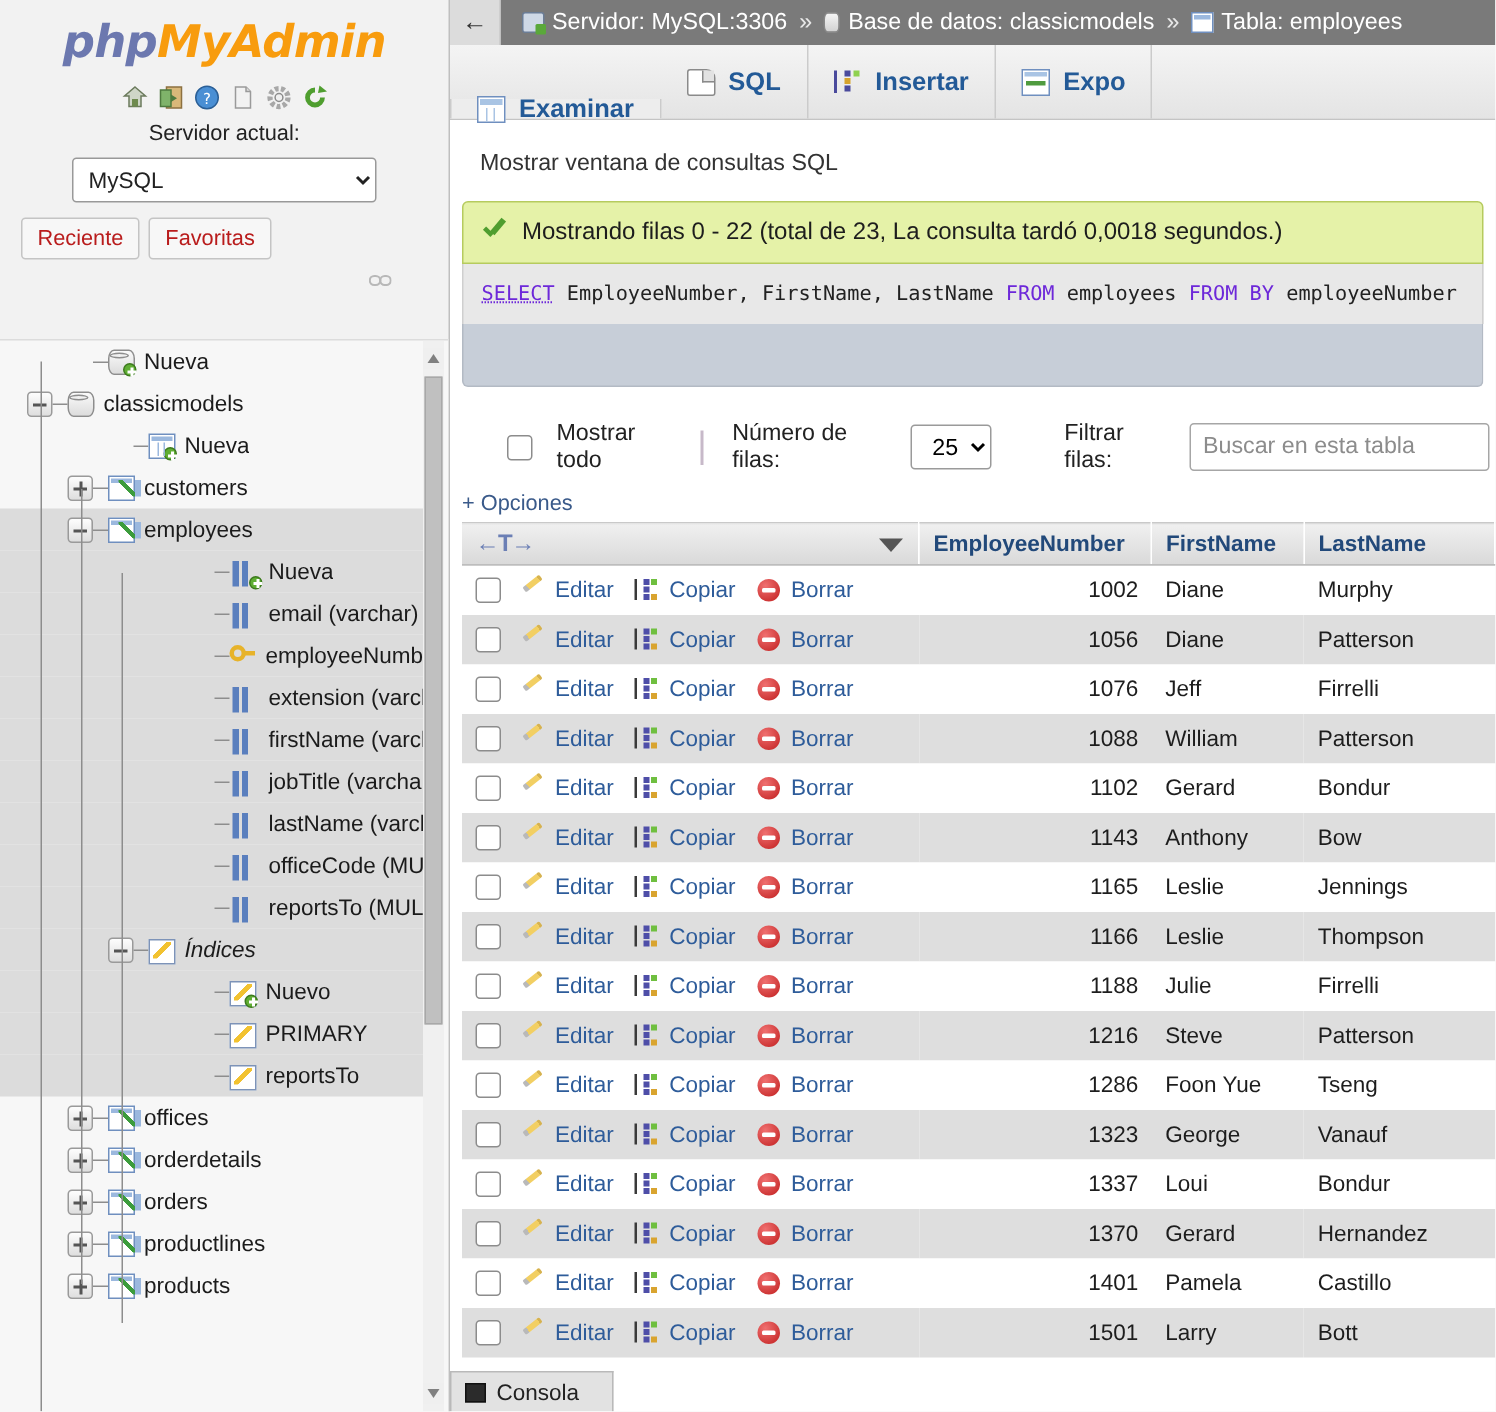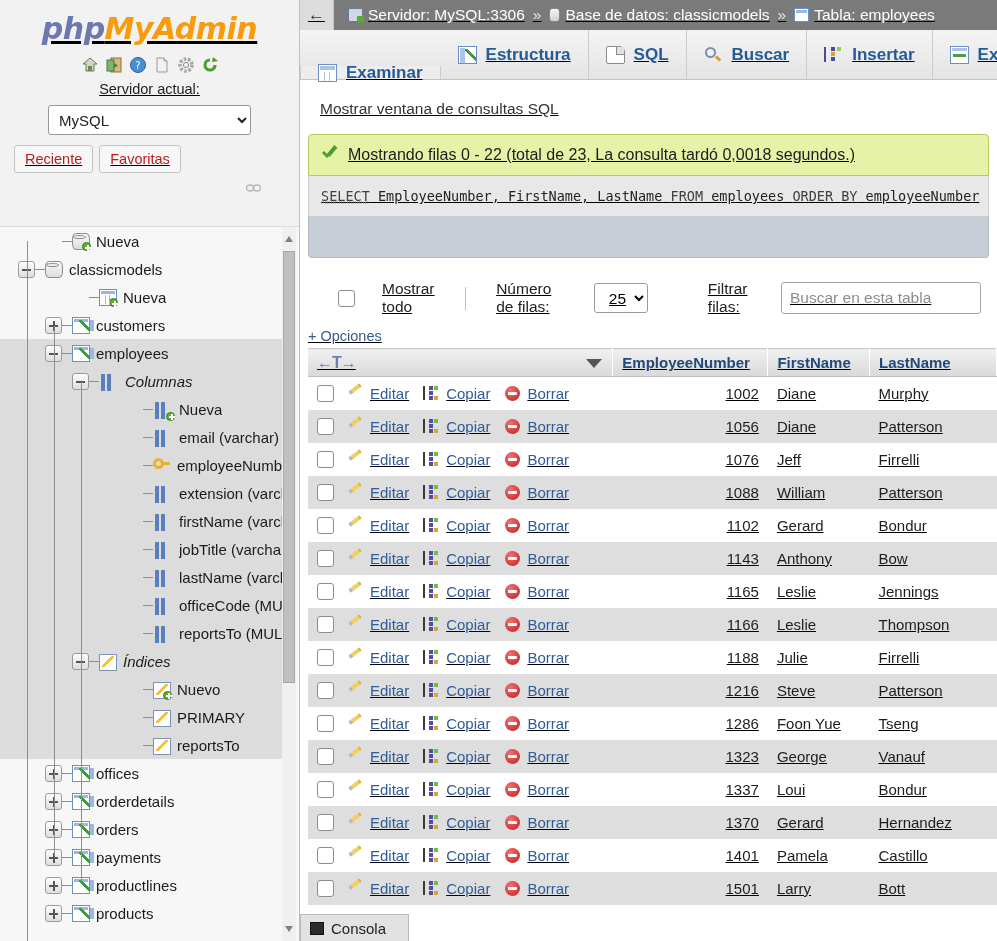--- a/index.html
+++ b/index.html
@@ -4,21 +4,21 @@
 <title>phpMyAdmin — classicmodels.employees</title>
 <style>
   * { box-sizing: border-box; }
   html, body {
     margin: 0; padding: 0;
     width: 997px; height: 941px;
     overflow: hidden;
     font-family: "Liberation Sans", sans-serif;
     background: #f5f5f5;
   }
-  #app { position: relative; width: 997px; height: 941px; display: flex; text-decoration: underline; }
+  #app { position: relative; width: 997px; height: 941px; display: flex; }
 
   
   #sidebar {
     width: 300px; height: 941px;
     background: #f2f2f2;
     border-right: 1px solid #bfbfbf;
     position: relative;
     flex: 0 0 300px;
     overflow: hidden;
   }
@@ -235,33 +235,33 @@
     content:""; position:absolute; left:5px; top:2px; width:12px;height:4px;background:#4f9e2f;transform:rotate(-50deg);
   }
   .sql-box {
     background: #e8e8e8;
     border-left: 1px solid #cfcfcf; border-right: 1px solid #cfcfcf;
     padding: 12px 12px 12px 12px;
     font-family: "DejaVu Sans Mono", monospace;
     font-size: 13.5px; color: #222;
     white-space: nowrap; overflow: hidden;
   }
-  .kw { color: #404040; }
+  .kw { color: #6d28d9; }
   .kw.u { text-decoration: underline; text-decoration-style: dotted; }
   .sql-foot {
     height: 42px;
     background: #c7ced8;
     border: 1px solid #b3bac4; border-top: none;
     border-radius: 0 0 4px 4px;
   }
 
   .filter-row {
     display: flex; align-items: center;
-    padding: 22px 16px 0 38px;
-    font-size: 15.5px; color: #222; gap: 16px;
+    padding: 22px 4px 0 38px;
+    font-size: 15.5px; color: #222; gap: 5px;
   }
   .chk {
     width: 17px; height: 17px; border: 1px solid #8c8c8c;
     border-radius: 3px; background: #fff; cursor: pointer;
     flex: 0 0 17px;
   }
   .filter-row .lbl1 { margin-left: 11px; }
   .vsep { width: 2px; height: 23px; background: #c7b9c9; margin: 0 14px; }
   .rows-select {
     height: 30px; font-size: 15.5px; margin-left: 13px;
@@ -466,27 +466,20 @@
             <span class="lbl">customers</span>
           </div>
           <div class="tnode hl">
             <span style="flex: 0 0 45px;"></span>
             <span class="exp"></span>
             <span class="hline"></span>
             <span class="ico ico-tbl ico-tbl-green"></span>
             <span class="lbl">employees</span>
           </div>
           <div class="tnode hl">
-            <span style="flex: 0 0 72px;"></span>
-            <span class="exp"></span>
-            <span class="hline"></span>
-            <span class="ico ico-col"></span>
-            <span class="lbl ital">Columnas</span>
-          </div>
-          <div class="tnode hl">
             <span style="flex: 0 0 126px;"></span>
             <span class="spacer"></span>
             <span class="hline"></span>
             <span class="ico ico-col">
               <span class="badge-plus"></span>
             </span>
             <span class="lbl">Nueva</span>
           </div>
           <div class="tnode hl">
             <span style="flex: 0 0 126px;"></span>
@@ -587,27 +580,20 @@
             <span class="hline"></span>
             <span class="ico ico-tbl ico-tbl-green"></span>
             <span class="lbl">orderdetails</span>
           </div>
           <div class="tnode">
             <span style="flex: 0 0 45px;"></span>
             <span class="exp plus"></span>
             <span class="hline"></span>
             <span class="ico ico-tbl ico-tbl-green"></span>
             <span class="lbl">orders</span>
-          </div>
-          <div class="tnode">
-            <span style="flex: 0 0 45px;"></span>
-            <span class="exp plus"></span>
-            <span class="hline"></span>
-            <span class="ico ico-tbl ico-tbl-green"></span>
-            <span class="lbl">payments</span>
           </div>
           <div class="tnode">
             <span style="flex: 0 0 45px;"></span>
             <span class="exp plus"></span>
             <span class="hline"></span>
             <span class="ico ico-tbl ico-tbl-green"></span>
             <span class="lbl">productlines</span>
           </div>
           <div class="tnode">
             <span style="flex: 0 0 45px;"></span>
@@ -643,30 +629,22 @@
         <span>Tabla: employees</span>
       </div>
     </div>
 
     <div id="tabbar">
         <div class="tab active">
           <span class="tab-ico ti-browse"></span>
           <span>Examinar</span>
         </div>
         <div class="tab">
-          <span class="tab-ico ti-struct"></span>
-          <span>Estructura</span>
-        </div>
-        <div class="tab">
           <span class="tab-ico ti-sql"></span>
           <span>SQL</span>
-        </div>
-        <div class="tab">
-          <span class="tab-ico ti-search"></span>
-          <span>Buscar</span>
         </div>
         <div class="tab">
           <span class="tab-ico ti-insert"></span>
           <span>Insertar</span>
         </div>
         <div class="tab">
           <span class="tab-ico ti-export"></span>
           <span>Expo</span>
         </div>
       </div>
@@ -674,21 +652,21 @@
     <div id="content">
 
       <div class="sqlwin-link">Mostrar ventana de consultas SQL</div>
 
       <div class="result-box">
         <div class="ok-bar">
           <span class="check"></span>
           <span>Mostrando filas 0 - 22 (total de 23, La consulta tardó 0,0018 segundos.)</span>
         </div>
         <div class="sql-box">
-          <span class="kw u">SELECT</span><span> EmployeeNumber, FirstName, LastName </span><span class="kw">FROM</span><span> employees </span><span class="kw">ORDER BY</span><span> employeeNumber</span>
+          <span class="kw u">SELECT</span><span> EmployeeNumber, FirstName, LastName </span><span class="kw">FROM</span><span> employees </span><span class="kw">FROM BY</span><span> employeeNumber</span>
         </div>
         <div class="sql-foot"></div>
       </div>
 
       <div class="filter-row">
         <span class="chk"></span>
         <span class="lbl1">Mostrar todo</span>
         <span class="vsep"></span>
         <span>Número de filas:</span>
         <select class="rows-select">

